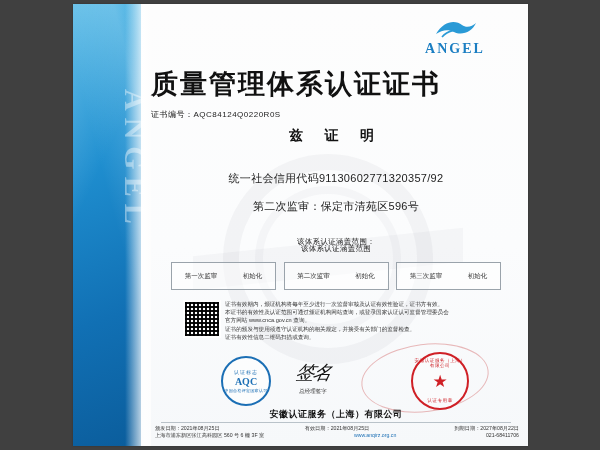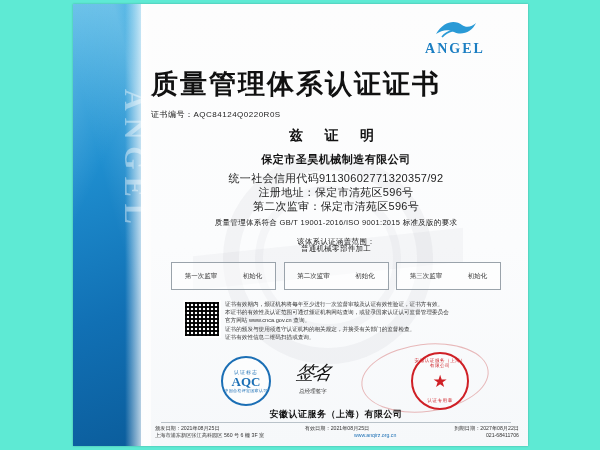--- a/index.html
+++ b/index.html
@@ -5,21 +5,21 @@
   html,body{margin:0;padding:0;}
   body{
     width:600px;height:450px;
     background:#ffffff;
     font-family:"Liberation Sans", sans-serif;
     overflow:hidden;
   }
   #page{
     position:relative;
     width:600px;height:450px;
-    background:#5eead4;
+    background:#404040;
     text-decoration:underline;
   }
   
   .cert{
     position:absolute;
     left:73px;top:4px;
     width:455px;height:442px;
     background:linear-gradient(180deg,#fdfdfd 0%,#fbfcfd 55%,#f6f8fa 100%);
     box-shadow:0 0 2px rgba(0,0,0,.25);
     overflow:hidden;
@@ -137,21 +137,21 @@
     border:2px solid #fff;
   }
   
   .seal-aqc{
     position:absolute;left:148px;top:352px;width:46px;height:46px;
     border-radius:50%;border:2px solid #1b6fb5;
     display:flex;flex-direction:column;align-items:center;justify-content:center;
     color:#1b6fb5;background:rgba(255,255,255,.6);
   }
   .seal-aqc .t1{font-size:5px;letter-spacing:1px;}
-  .seal-aqc .t2{font-family:"Liberation Serif",serif;font-size:13px;font-weight:bold;line-height:13px;}
+  .seal-aqc .t2{font-family:"Liberation Serif",serif;font-size:10px;font-weight:bold;line-height:13px;}
   .seal-aqc .t3{font-size:4px;letter-spacing:.3px;}
   .sign{
     position:absolute;left:210px;top:356px;width:60px;text-align:center;
   }
   .sign-img{
     font-family:"Liberation Serif", serif;
     font-size:19px;color:#111;font-style:italic;letter-spacing:-2px;
     transform:skewX(-12deg);
   }
   .sign-label{font-size:5.5px;color:#333;margin-top:2px;}
@@ -210,29 +210,26 @@
       <svg class="logo-mark" width="46" height="22" viewBox="0 0 46 22">
         <path d="M4 16 C12 2, 24 2, 30 7 C34 10, 40 9, 44 5 C40 14, 30 18, 22 14 C16 11, 10 12, 4 16 Z" fill="#2a9ad6"></path>
         <path d="M10 19 C16 12, 25 11, 31 13" stroke="#2a9ad6" stroke-width="1.6" fill="none"></path>
       </svg>
       <div class="logo-text">ANGEL</div>
     </div>
 
     <div class="title">质量管理体系认证证书</div>
     <div class="cert-no">证书编号：AQC84124Q0220R0S</div>
     <div class="zizheng">兹 证 明</div>
-    <div class="company">保定市圣昊机械制造有限公司</div>
 
     <div class="info i1">统一社会信用代码91130602771320357/92</div>
-    <div class="info i2">注册地址：保定市清苑区596号</div>
     <div class="info i3">第二次监审：保定市清苑区596号</div>
 
-    <div class="std s1">质量管理体系符合 GB/T 19001-2016/ISO 9001:2015 标准及版的要求</div>
     <div class="std s2">该体系认证涵盖范围：</div>
-    <div class="std s3">普通机械零部件加工</div>
+    <div class="std s3">该体系认证涵盖范围</div>
 
     <div class="boxes">
       <div class="bx">
         <span>第一次监审</span>
         <span>初始化</span>
       </div>
       <div class="bx">
         <span>第二次监审</span>
         <span>初始化</span>
       </div>

